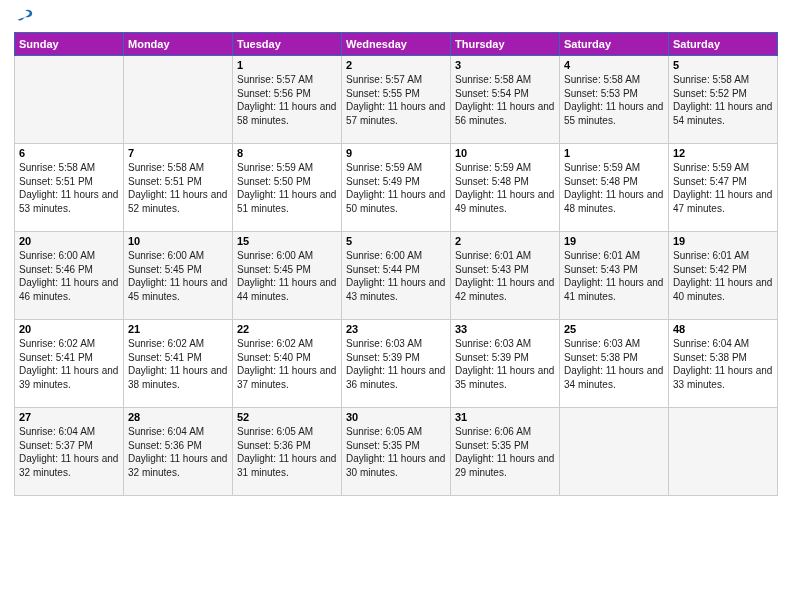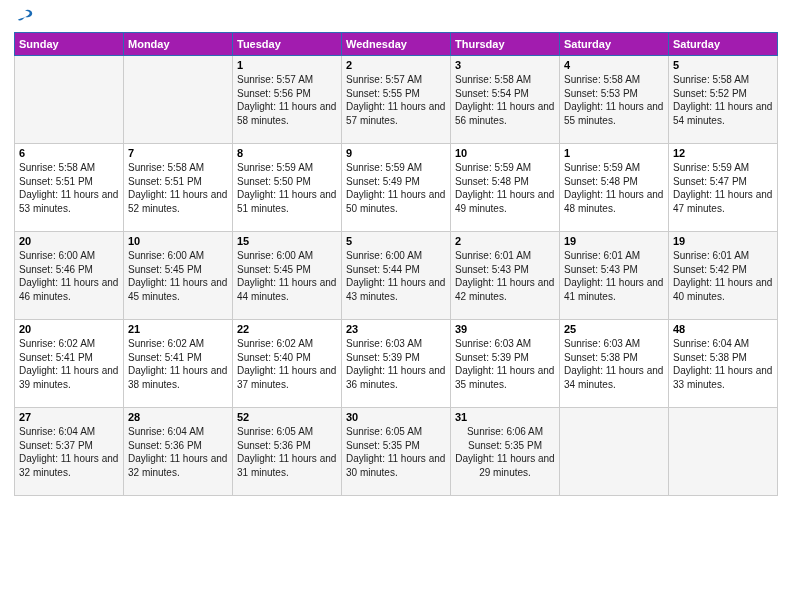--- a/index.html
+++ b/index.html
@@ -276,21 +276,21 @@
 Sunset: 5:40 PM
 Daylight: 11 hours and 37 minutes.</div>
           </td>
           <td>
             <span class="day-number">23</span>
             <div class="day-info" style="white-space: pre-line;">Sunrise: 6:03 AM
 Sunset: 5:39 PM
 Daylight: 11 hours and 36 minutes.</div>
           </td>
           <td>
-            <span class="day-number">39</span>
+            <span class="day-number">33</span>
             <div class="day-info" style="white-space: pre-line;">Sunrise: 6:03 AM
 Sunset: 5:39 PM
 Daylight: 11 hours and 35 minutes.</div>
           </td>
           <td>
             <span class="day-number">25</span>
             <div class="day-info" style="white-space: pre-line;">Sunrise: 6:03 AM
 Sunset: 5:38 PM
 Daylight: 11 hours and 34 minutes.</div>
           </td>
@@ -321,21 +321,21 @@
 Daylight: 11 hours and 31 minutes.</div>
           </td>
           <td>
             <span class="day-number">30</span>
             <div class="day-info" style="white-space: pre-line;">Sunrise: 6:05 AM
 Sunset: 5:35 PM
 Daylight: 11 hours and 30 minutes.</div>
           </td>
           <td>
             <span class="day-number">31</span>
-            <div class="day-info" style="white-space: pre-line; text-align: center;">Sunrise: 6:06 AM
+            <div class="day-info" style="white-space: pre-line;">Sunrise: 6:06 AM
 Sunset: 5:35 PM
 Daylight: 11 hours and 29 minutes.</div>
           </td>
           <td class="empty-cell"></td>
           <td class="empty-cell"></td>
         </tr>
       </tbody>
   </table>
 </div>
 

